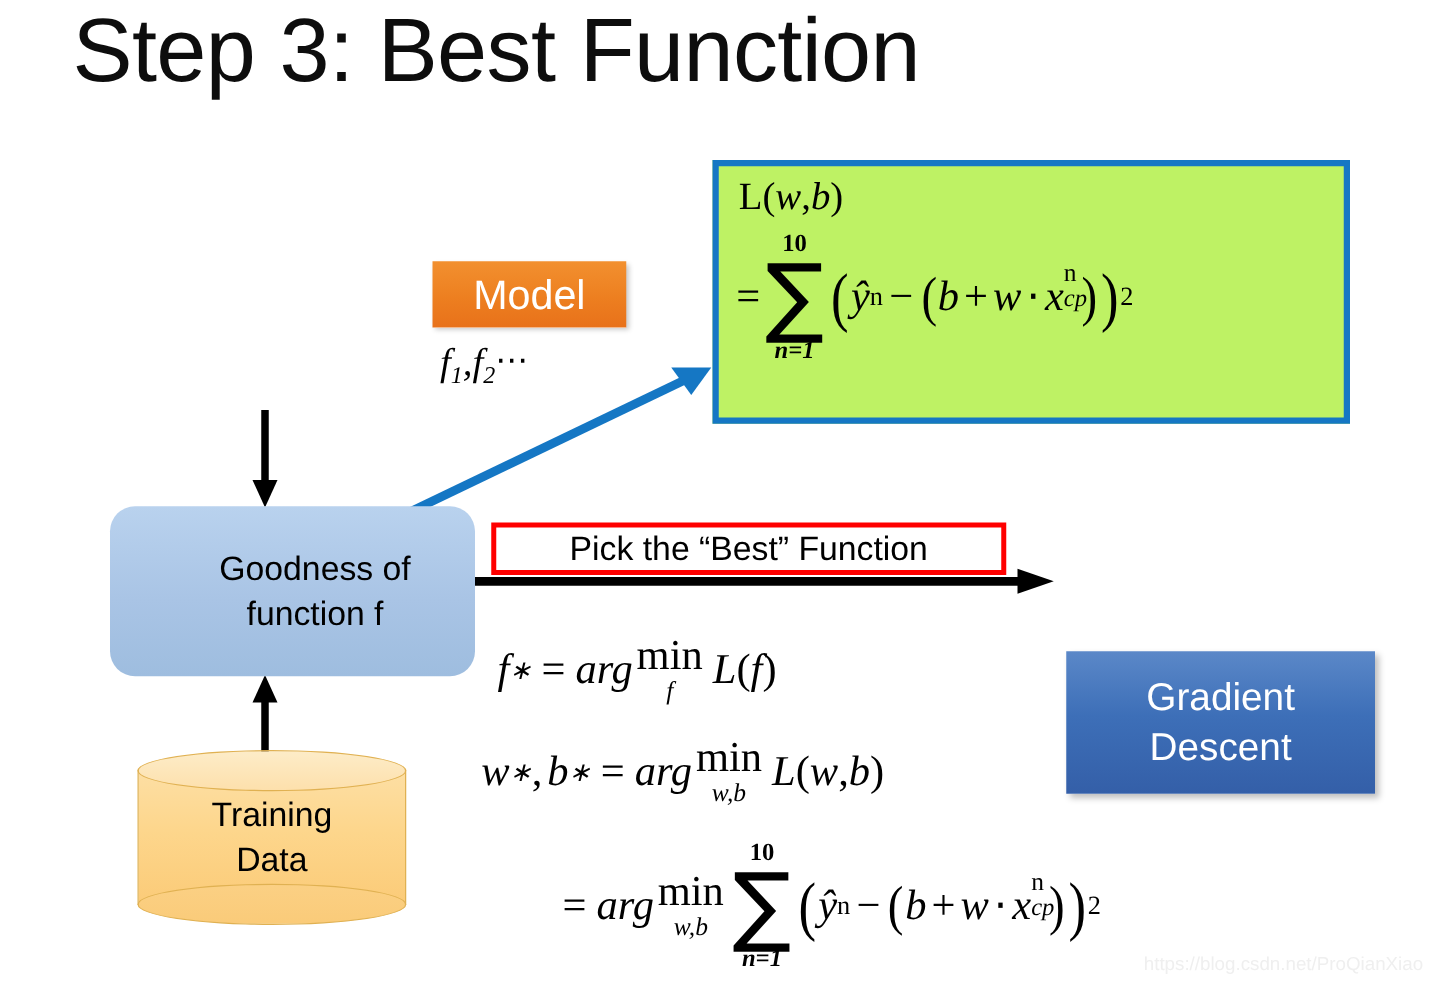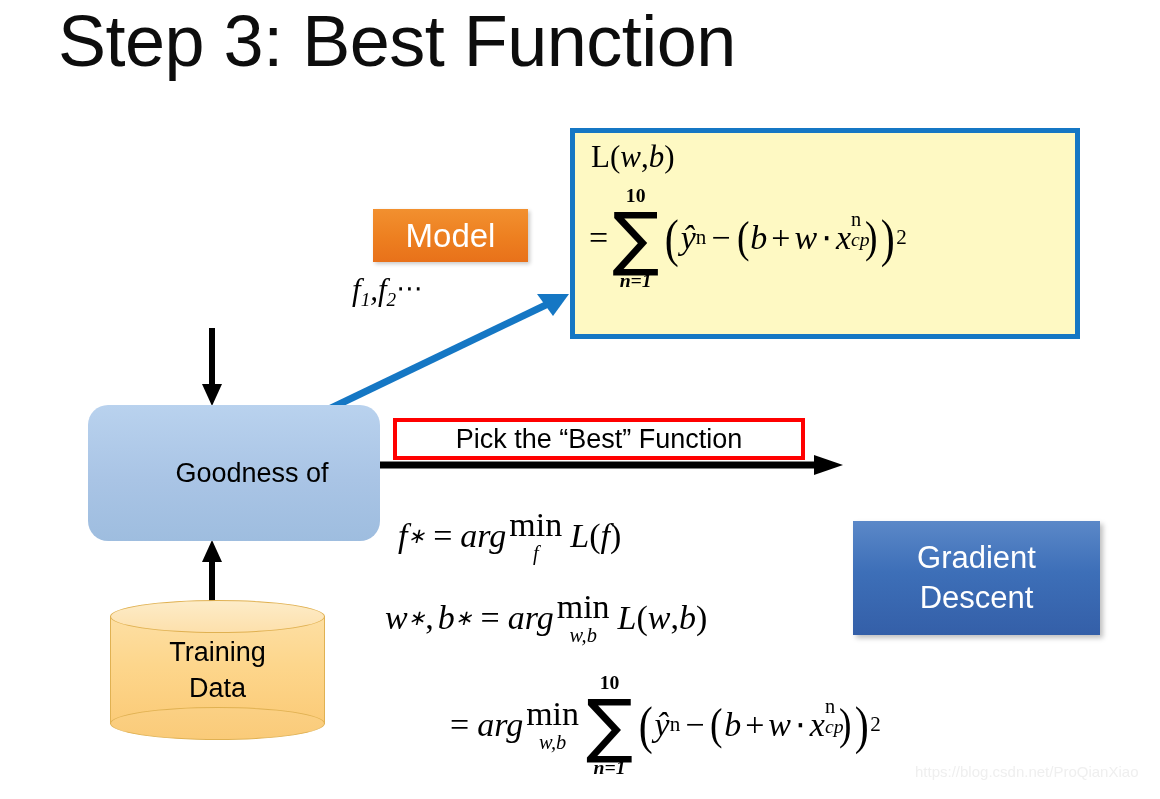--- a/index.html
+++ b/index.html
@@ -147,21 +147,20 @@
     top: 209px;
     width: 155px;
     height: 53px;
     background: linear-gradient(to bottom, #f2902f 0%, #ed7f20 55%, #e8711a 100%);
     color: #ffffff;
     font-size: 33px;
     display: flex;
     align-items: center;
     justify-content: center;
     box-shadow: 2px 2px 4px rgba(0,0,0,0.22);
-    margin-left: 27px;
   }
 
   
   #fn-list {
     position: absolute;
     left: 352px;
     top: 272px;
     font-family: "Liberation Serif", serif;
     font-style: italic;
     font-size: 31px;
@@ -180,21 +179,21 @@
   }
 
   
   #box-loss {
     position: absolute;
     left: 570px;
     top: 128px;
     width: 510px;
     height: 211px;
     border: 5px solid #1577c4;
-    background: #fef9c3;
+    background: #bef264;
     box-sizing: border-box;
   }
   #loss-line1 {
     position: absolute;
     left: 16px;
     top: 6px;
     font-family: "Liberation Serif", serif;
     font-size: 31px;
     white-space: nowrap;
   }
@@ -418,20 +417,21 @@
     <polygon points="254,6 222,6 238,28" fill="#1577c4"></polygon>
   </svg>
 
   <svg class="arrow-svg" style="left:340px; top:452px; width:505px; height:26px;" viewBox="0 0 505 26">
     <line x1="0" y1="13" x2="478" y2="13" stroke="#000000" stroke-width="7"></line>
     <polygon points="503,13 474,3 474,23" fill="#000000"></polygon>
   </svg>
 
   <div id="box-goodness">
     <span>Goodness of</span>
+    <span>function f</span>
   </div>
 
   <div id="box-pick">Pick the “Best” Function</div>
 
   <div class="cylinder" id="cyl-training">
     <div class="cyl-body"></div>
     <div class="cyl-bottom"></div>
     <div class="cyl-top"></div>
     <div class="cyl-label">
       <span>Training</span>

